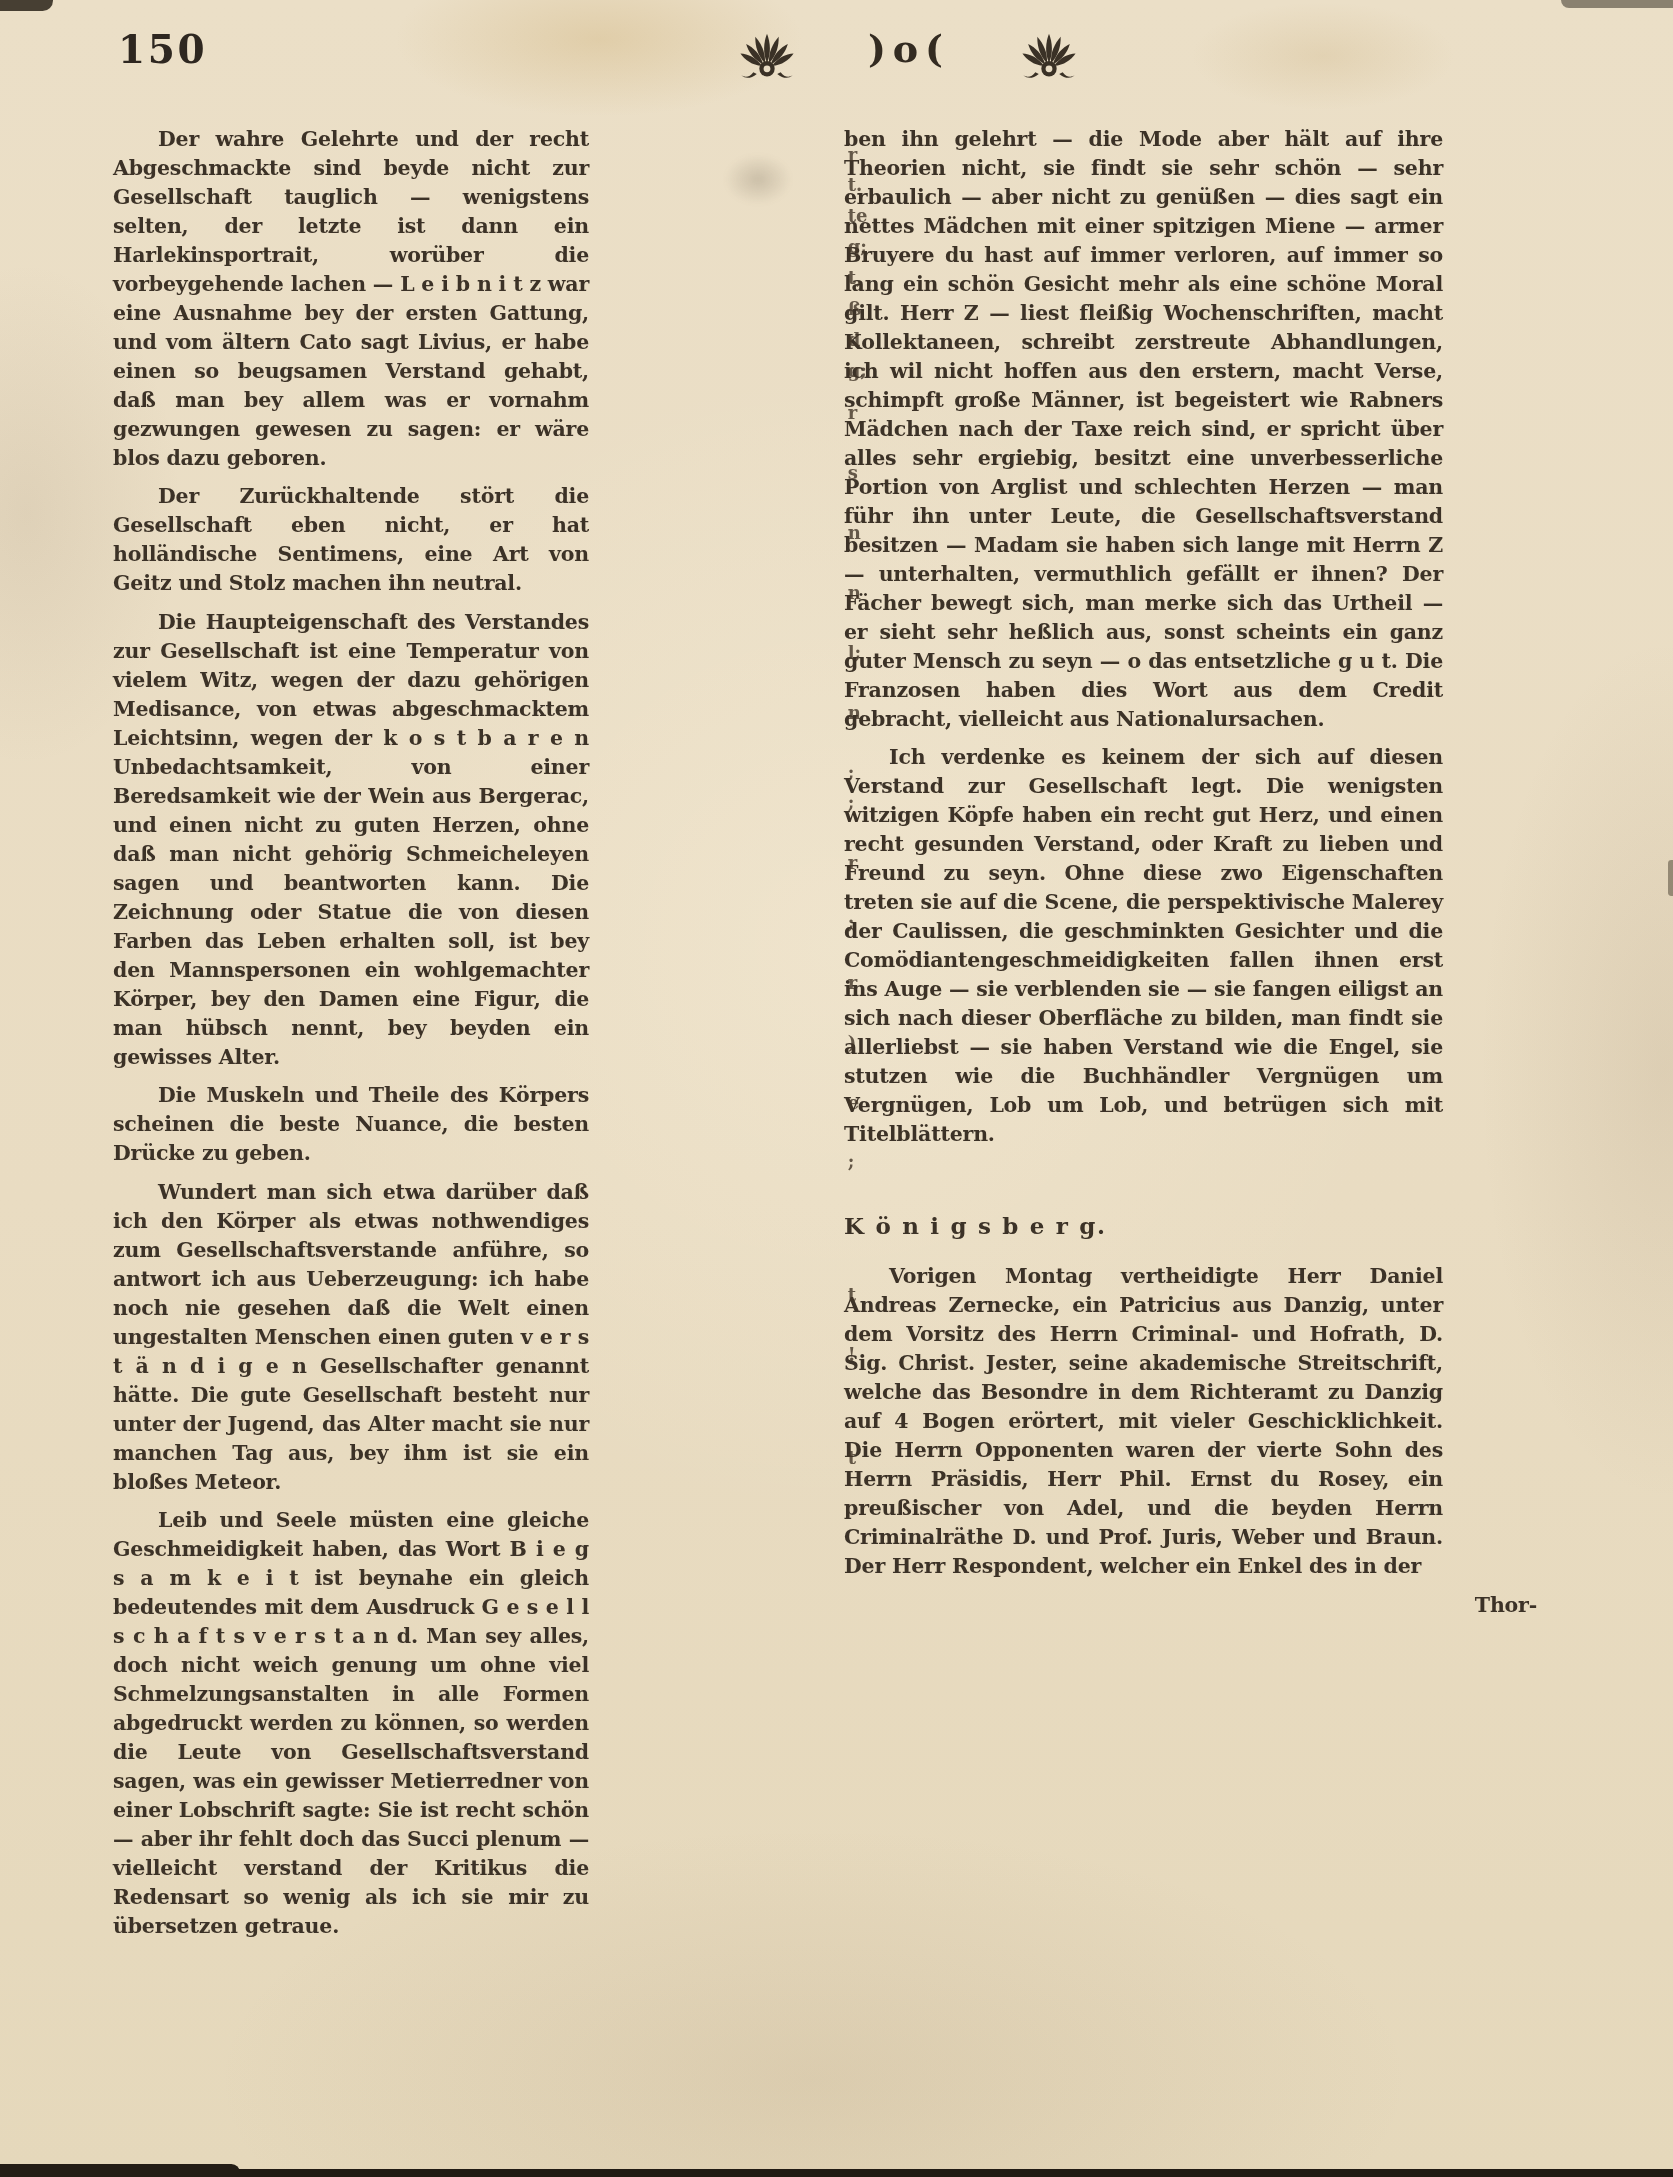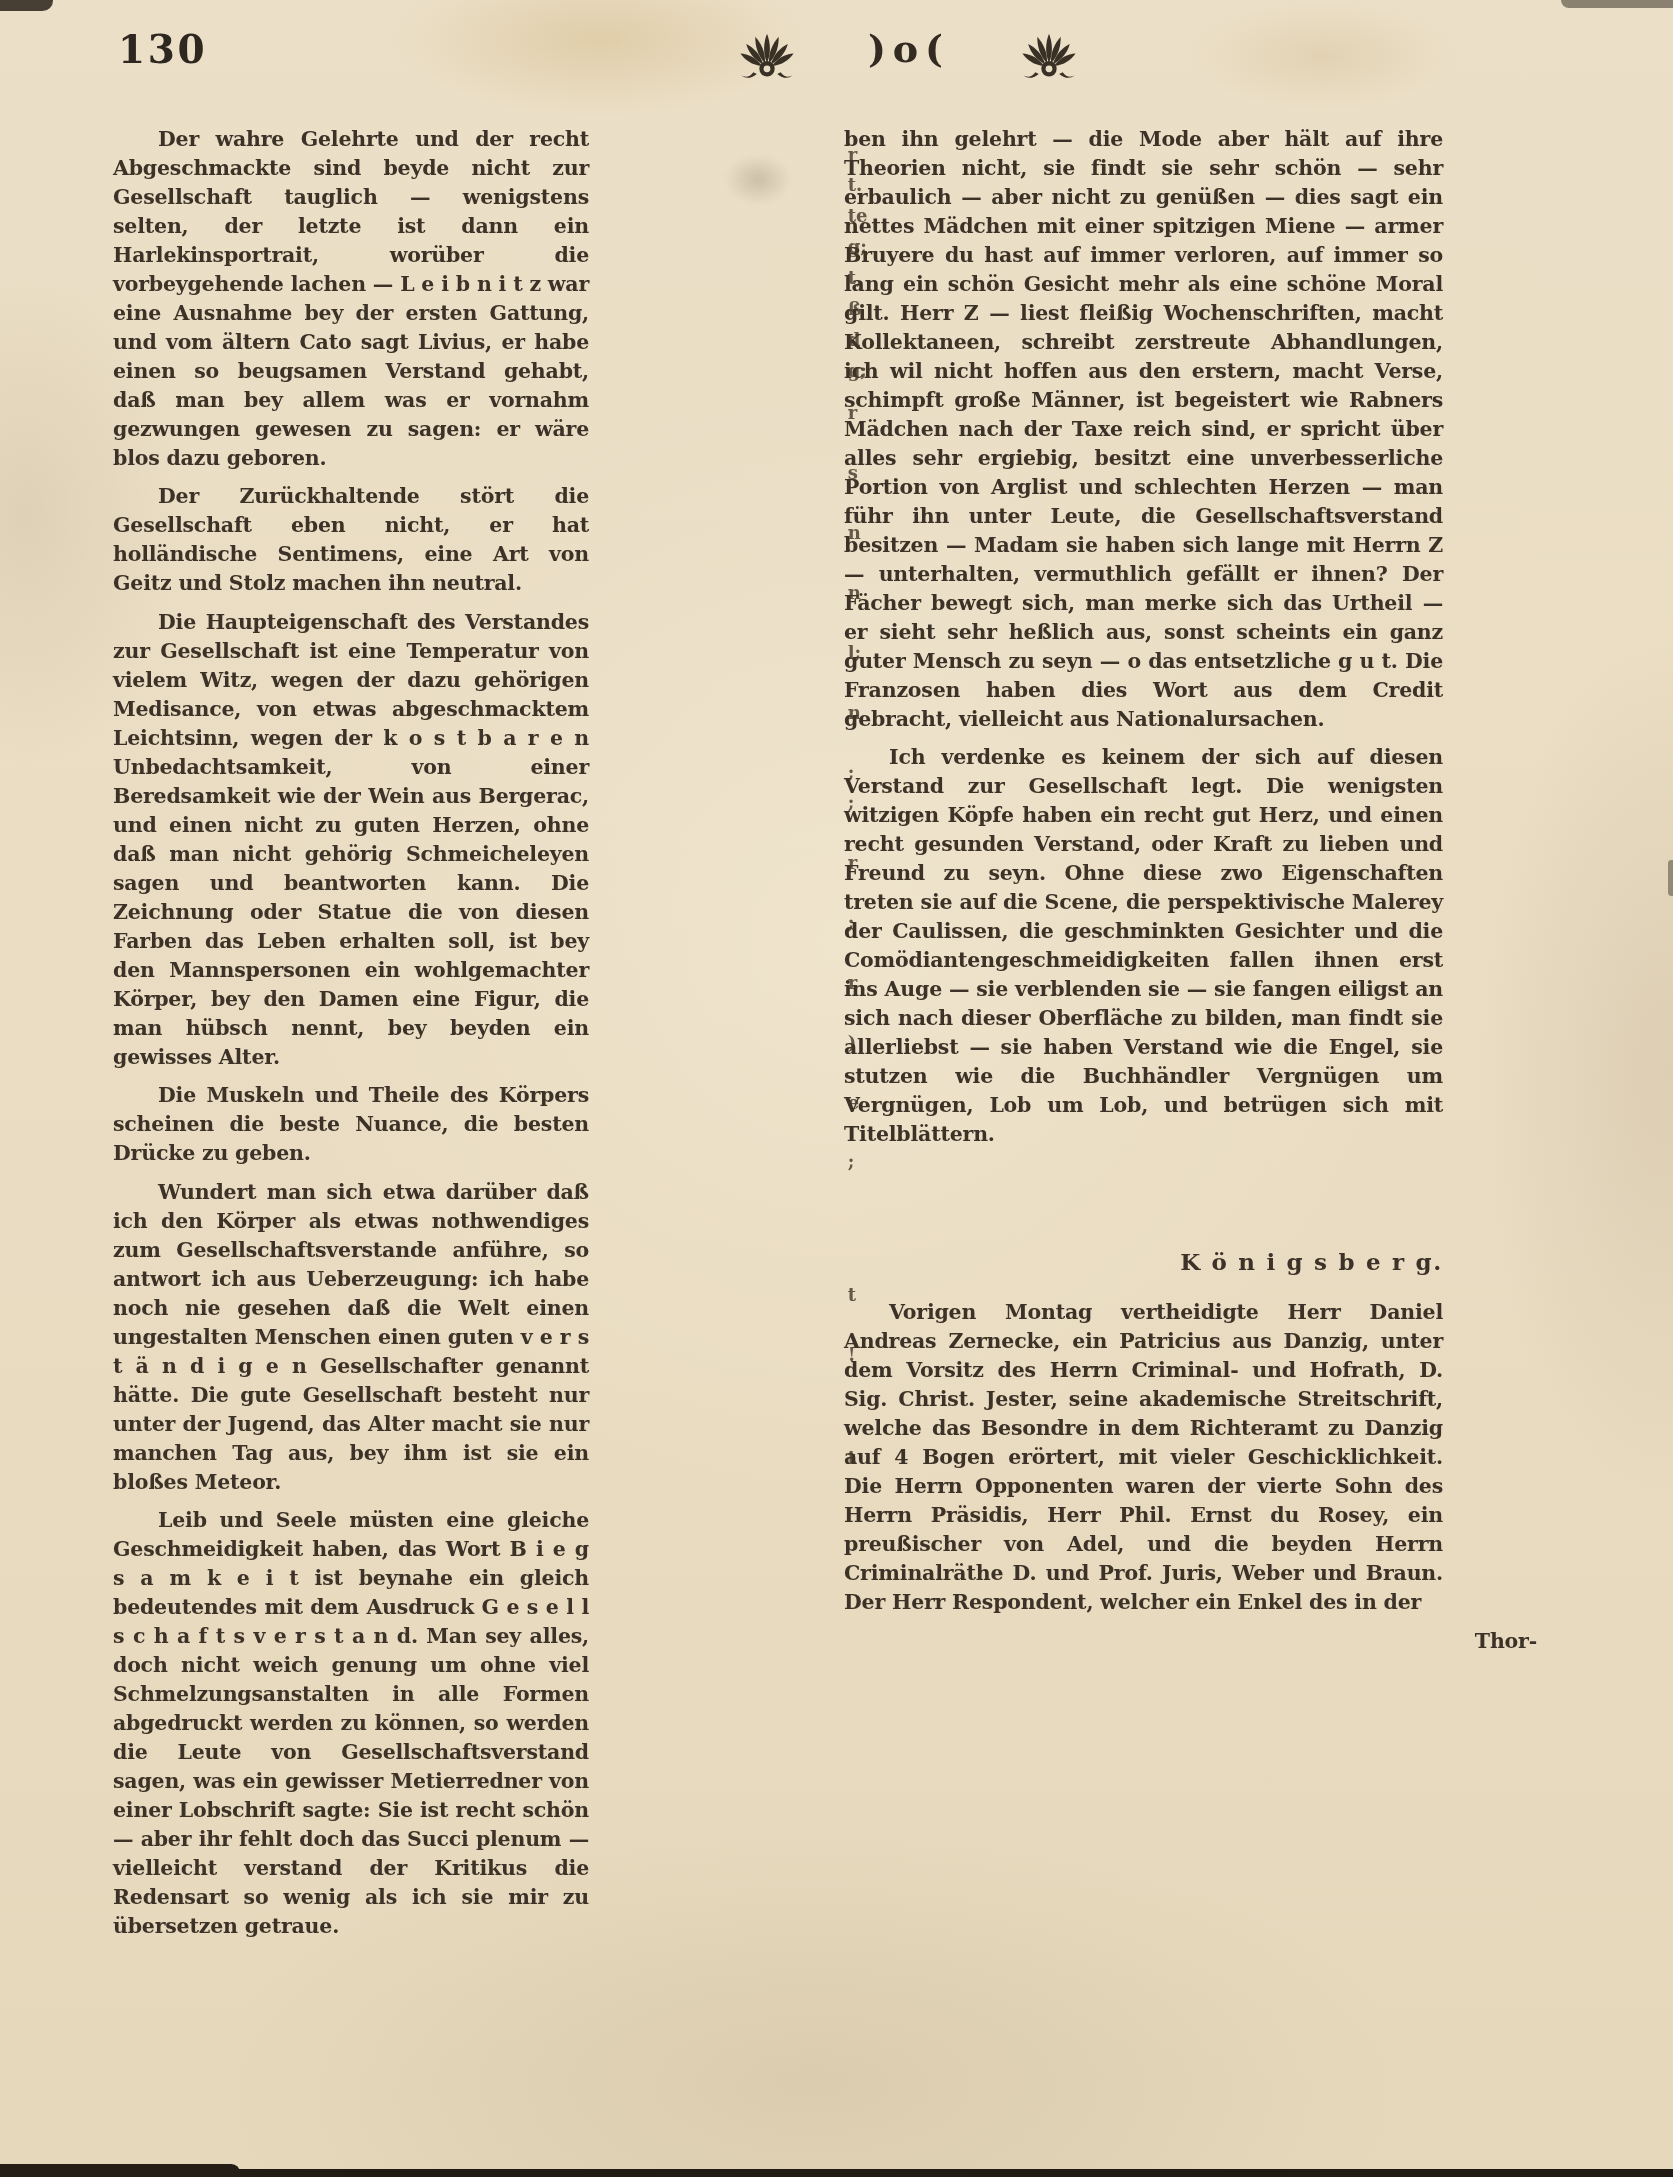--- a/index.html
+++ b/index.html
@@ -37,21 +37,21 @@
     font-weight:bold;
     font-size:20.5px;line-height:29px;
     letter-spacing:-0.2px;
   }
   .col-left{left:113px;width:476px;}
   .col-right{left:844px;width:599px;}
   .para{margin:0 0 9.4px 0;}
   .para.indent{text-indent:45px;}
   .closing-note{margin:13.7px 0 0 0;text-align:center;}
   .section-heading{
-    margin:98px 0 0 0;text-align:right;
+    margin:62px 0 0 0;text-align:left;
     font-size:23px;font-weight:bold;letter-spacing:1.7px;
   }
   .section-body .para:first-child{margin-top:22px;}
   .catchword{margin:1.7px -94px 0 0;text-align:right;}
   
   .gutter-marks{
     position:absolute;left:846px;top:0;width:33px;height:100%;
     font-size:18px;font-weight:bold;color:rgba(66,54,40,.8);
   }
   .gutter-marks span{position:absolute;left:1.7px;}
@@ -64,21 +64,21 @@
   .smudge{position:absolute;left:724px;top:154px;width:68px;height:51px;border-radius:50%;
     background:radial-gradient(rgba(92,80,62,.22), rgba(92,80,62,0) 70%);filter:blur(2.6px);}
 </style>
 </head>
 <body>
 
 <div class="page">
 
   <div class="smudge"></div>
 
-  <div class="page-number">130</div>
+  <div class="page-number">150</div>
 
   <div class="ornament orn-left">
     <svg width="58" height="50" viewBox="0 0 68 58" aria-hidden="true">
       <g fill="#3a3126">
         <path transform="rotate(-60 34 44)" d="M34 8 C38 16 39 27 34 37 C29 27 30 16 34 8 Z"></path>
         <path transform="rotate(-40 34 44)" d="M34 6 C38 15 39 26 34 37 C29 26 30 15 34 6 Z"></path>
         <path transform="rotate(-20 34 44)" d="M34 4 C38 14 39 26 34 37 C29 26 30 14 34 4 Z"></path>
         <path d="M34 3 C38 13 39 26 34 37 C29 26 30 13 34 3 Z"></path>
         <path transform="rotate(20 34 44)" d="M34 4 C38 14 39 26 34 37 C29 26 30 14 34 4 Z"></path>
         <path transform="rotate(40 34 44)" d="M34 6 C38 15 39 26 34 37 C29 26 30 15 34 6 Z"></path>

